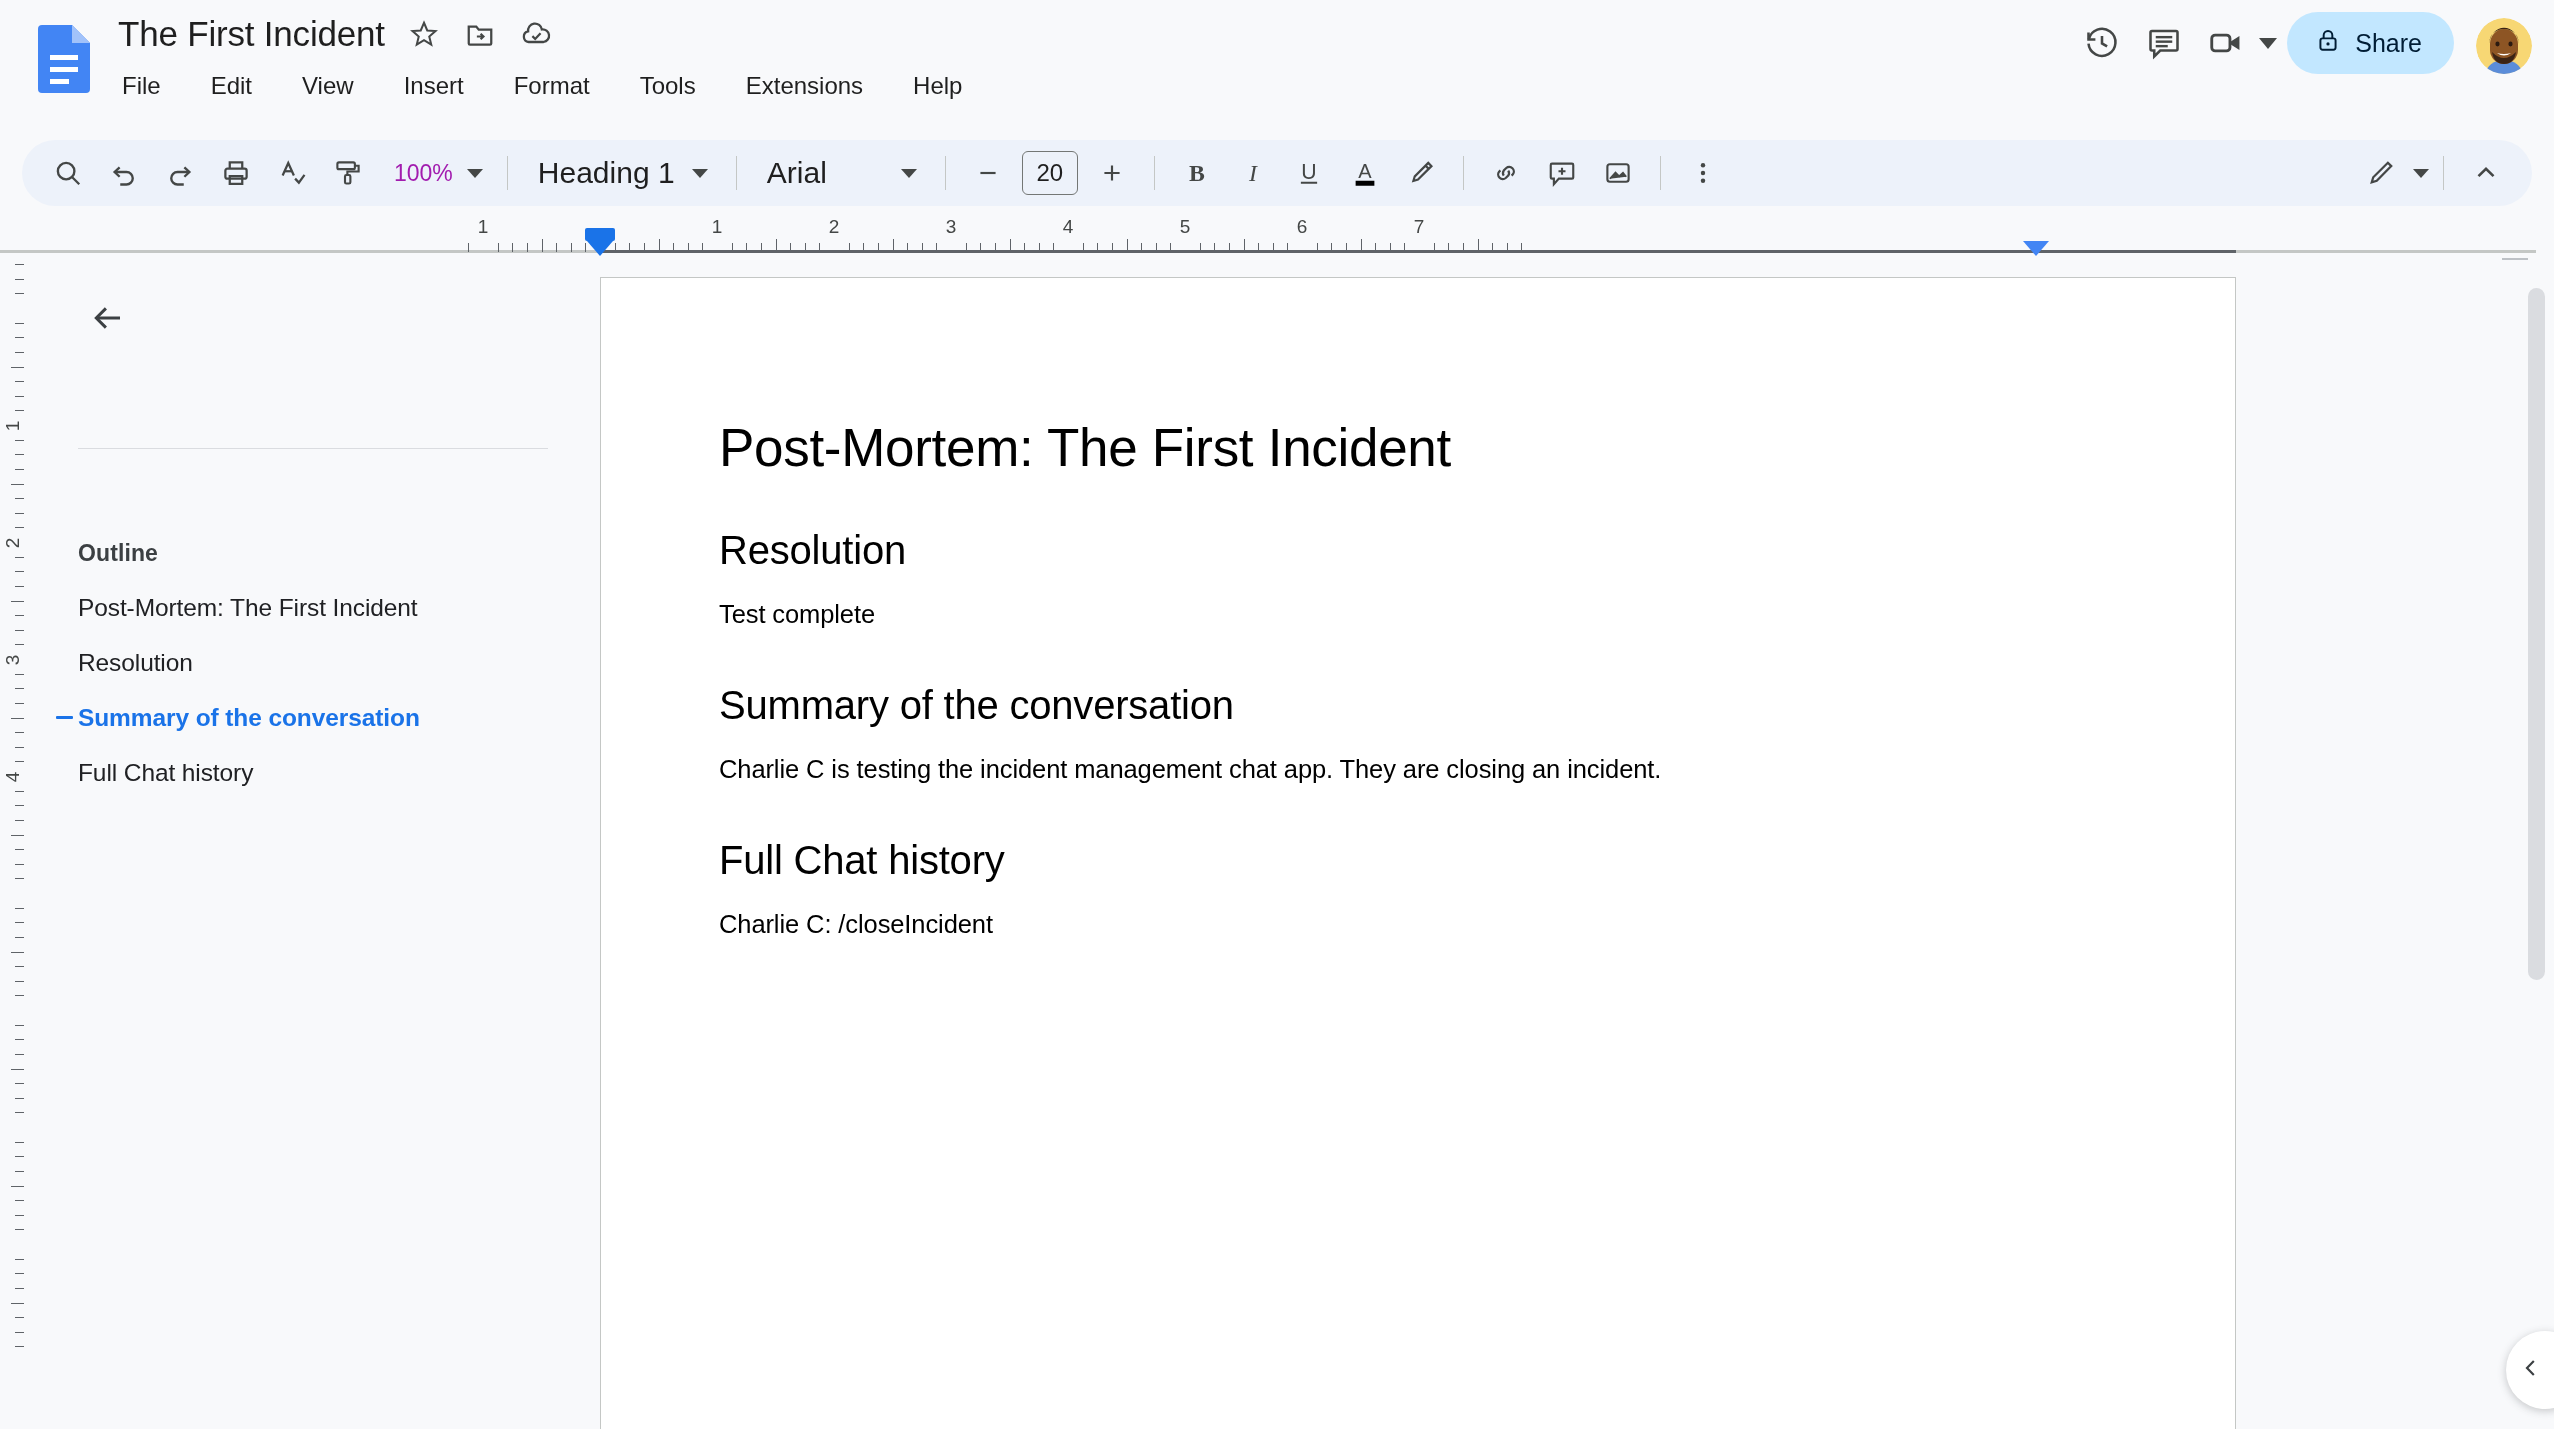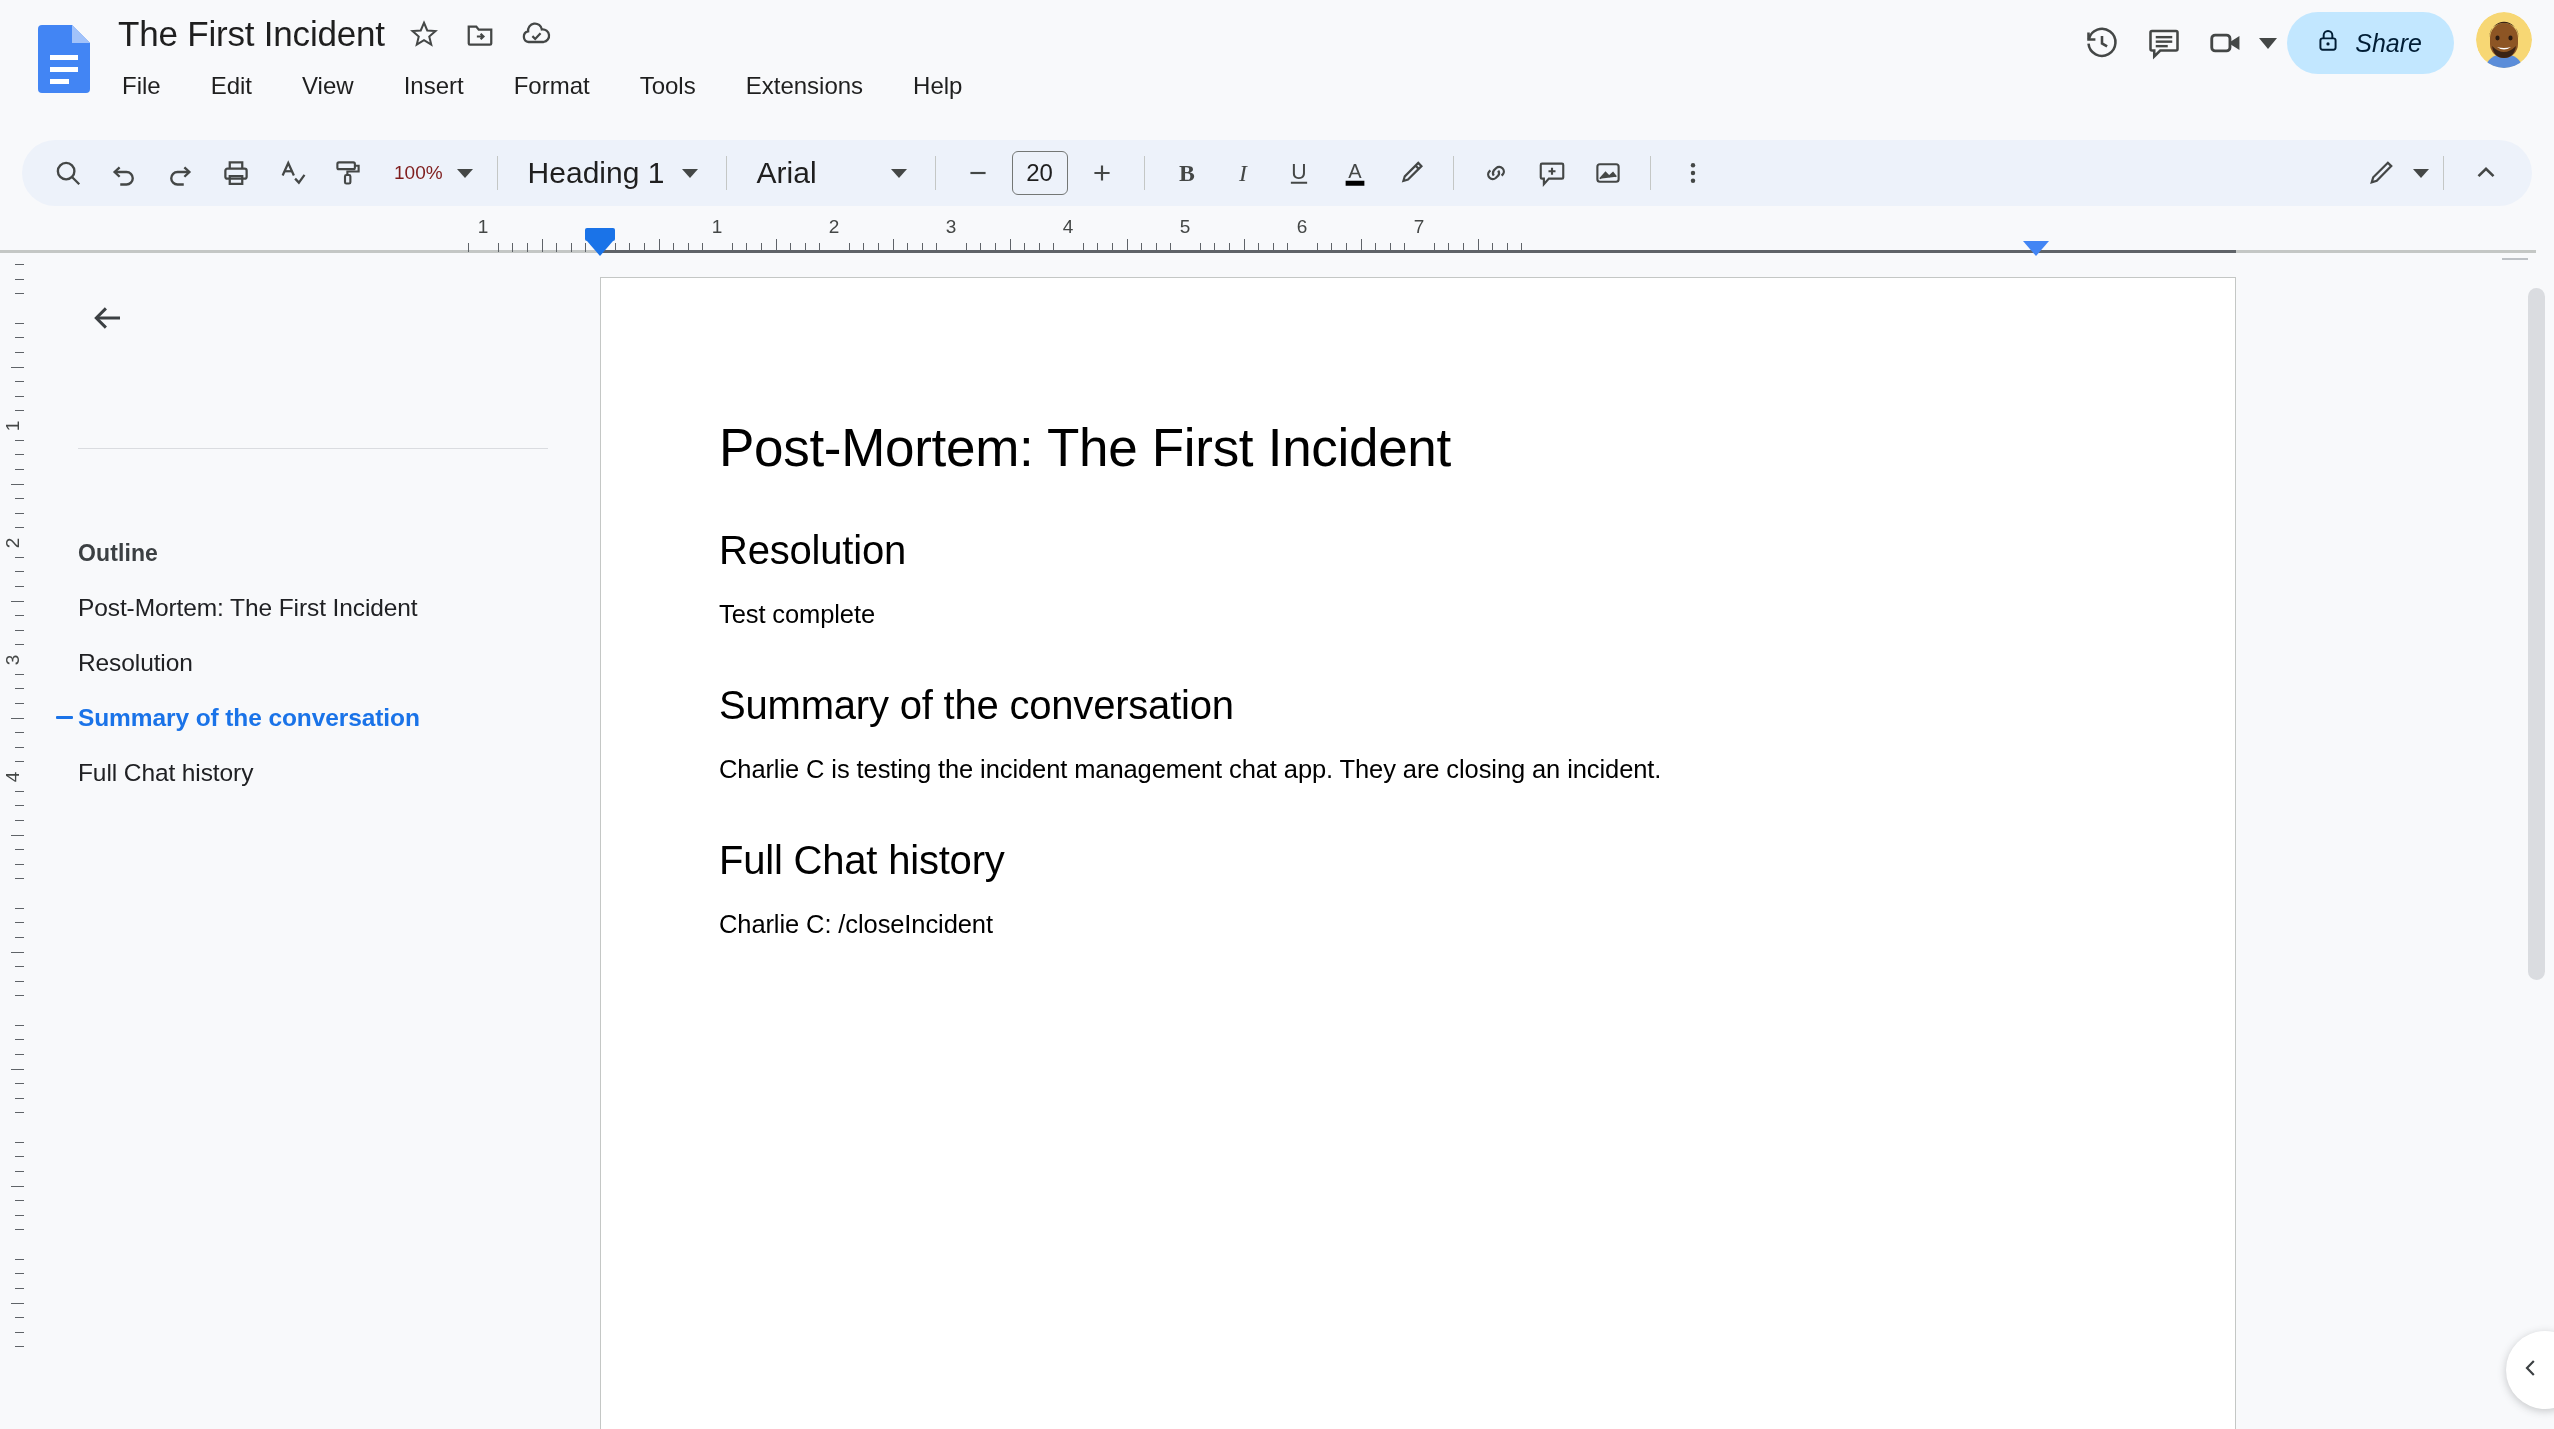--- a/index.html
+++ b/index.html
@@ -35,21 +35,21 @@
     display: flex; align-items: flex-end; gap: 18px;
   }
   .menu-item {
     font-size: 24px; color: #1f1f1f; padding: 2px 16px; cursor: pointer;
     border-radius: 6px; white-space: nowrap;
   }
   .menu-item:first-child { padding-left: 4px; }
 
   .header-right {
     position: absolute; right: 22px; top: 12px;
-    display: flex; align-items: flex-start; gap: 0; font-style: italic;
+    display: flex; align-items: flex-end; gap: 0;
   }
   .hr-icon {
     width: 62px; height: 62px; display: flex; align-items: center; justify-content: center;
     border-radius: 50%; cursor: pointer;
   }
   .meet-group { display: flex; align-items: center; gap: 2px; margin-right: 10px; }
   .caret-dn {
     width: 0; height: 0; border-left: 9px solid transparent; border-right: 9px solid transparent;
     border-top: 11px solid #444746;
   }
@@ -76,21 +76,21 @@
     display: flex; align-items: center; justify-content: center;
     cursor: pointer; flex: none;
   }
   .tb-sep {
     width: 1px; height: 34px; background: #c4c7c5; margin: 0 14px; flex: none;
   }
   .tb-zoom {
     display: flex; align-items: center; gap: 14px; padding: 0 10px 0 18px;
     height: 52px; border-radius: 8px; cursor: pointer; flex: none;
   }
-  .tb-zoom span { font-size: 19px; color: #7f1d1d; }
+  .tb-zoom span { font-size: 23px; color: #a21caf; }
   .tb-dd {
     display: flex; align-items: center; justify-content: space-between;
     height: 52px; border-radius: 8px; cursor: pointer; padding: 0 14px 0 16px; flex: none;
   }
   .tb-dd span { font-size: 30px; color: #1f1f1f; white-space: nowrap; }
   .dd-style { width: 200px; }
   .dd-font  { width: 180px; }
   .caret-sm {
     width: 0; height: 0; border-left: 8px solid transparent; border-right: 8px solid transparent;
     border-top: 9px solid #444746; flex: none;

